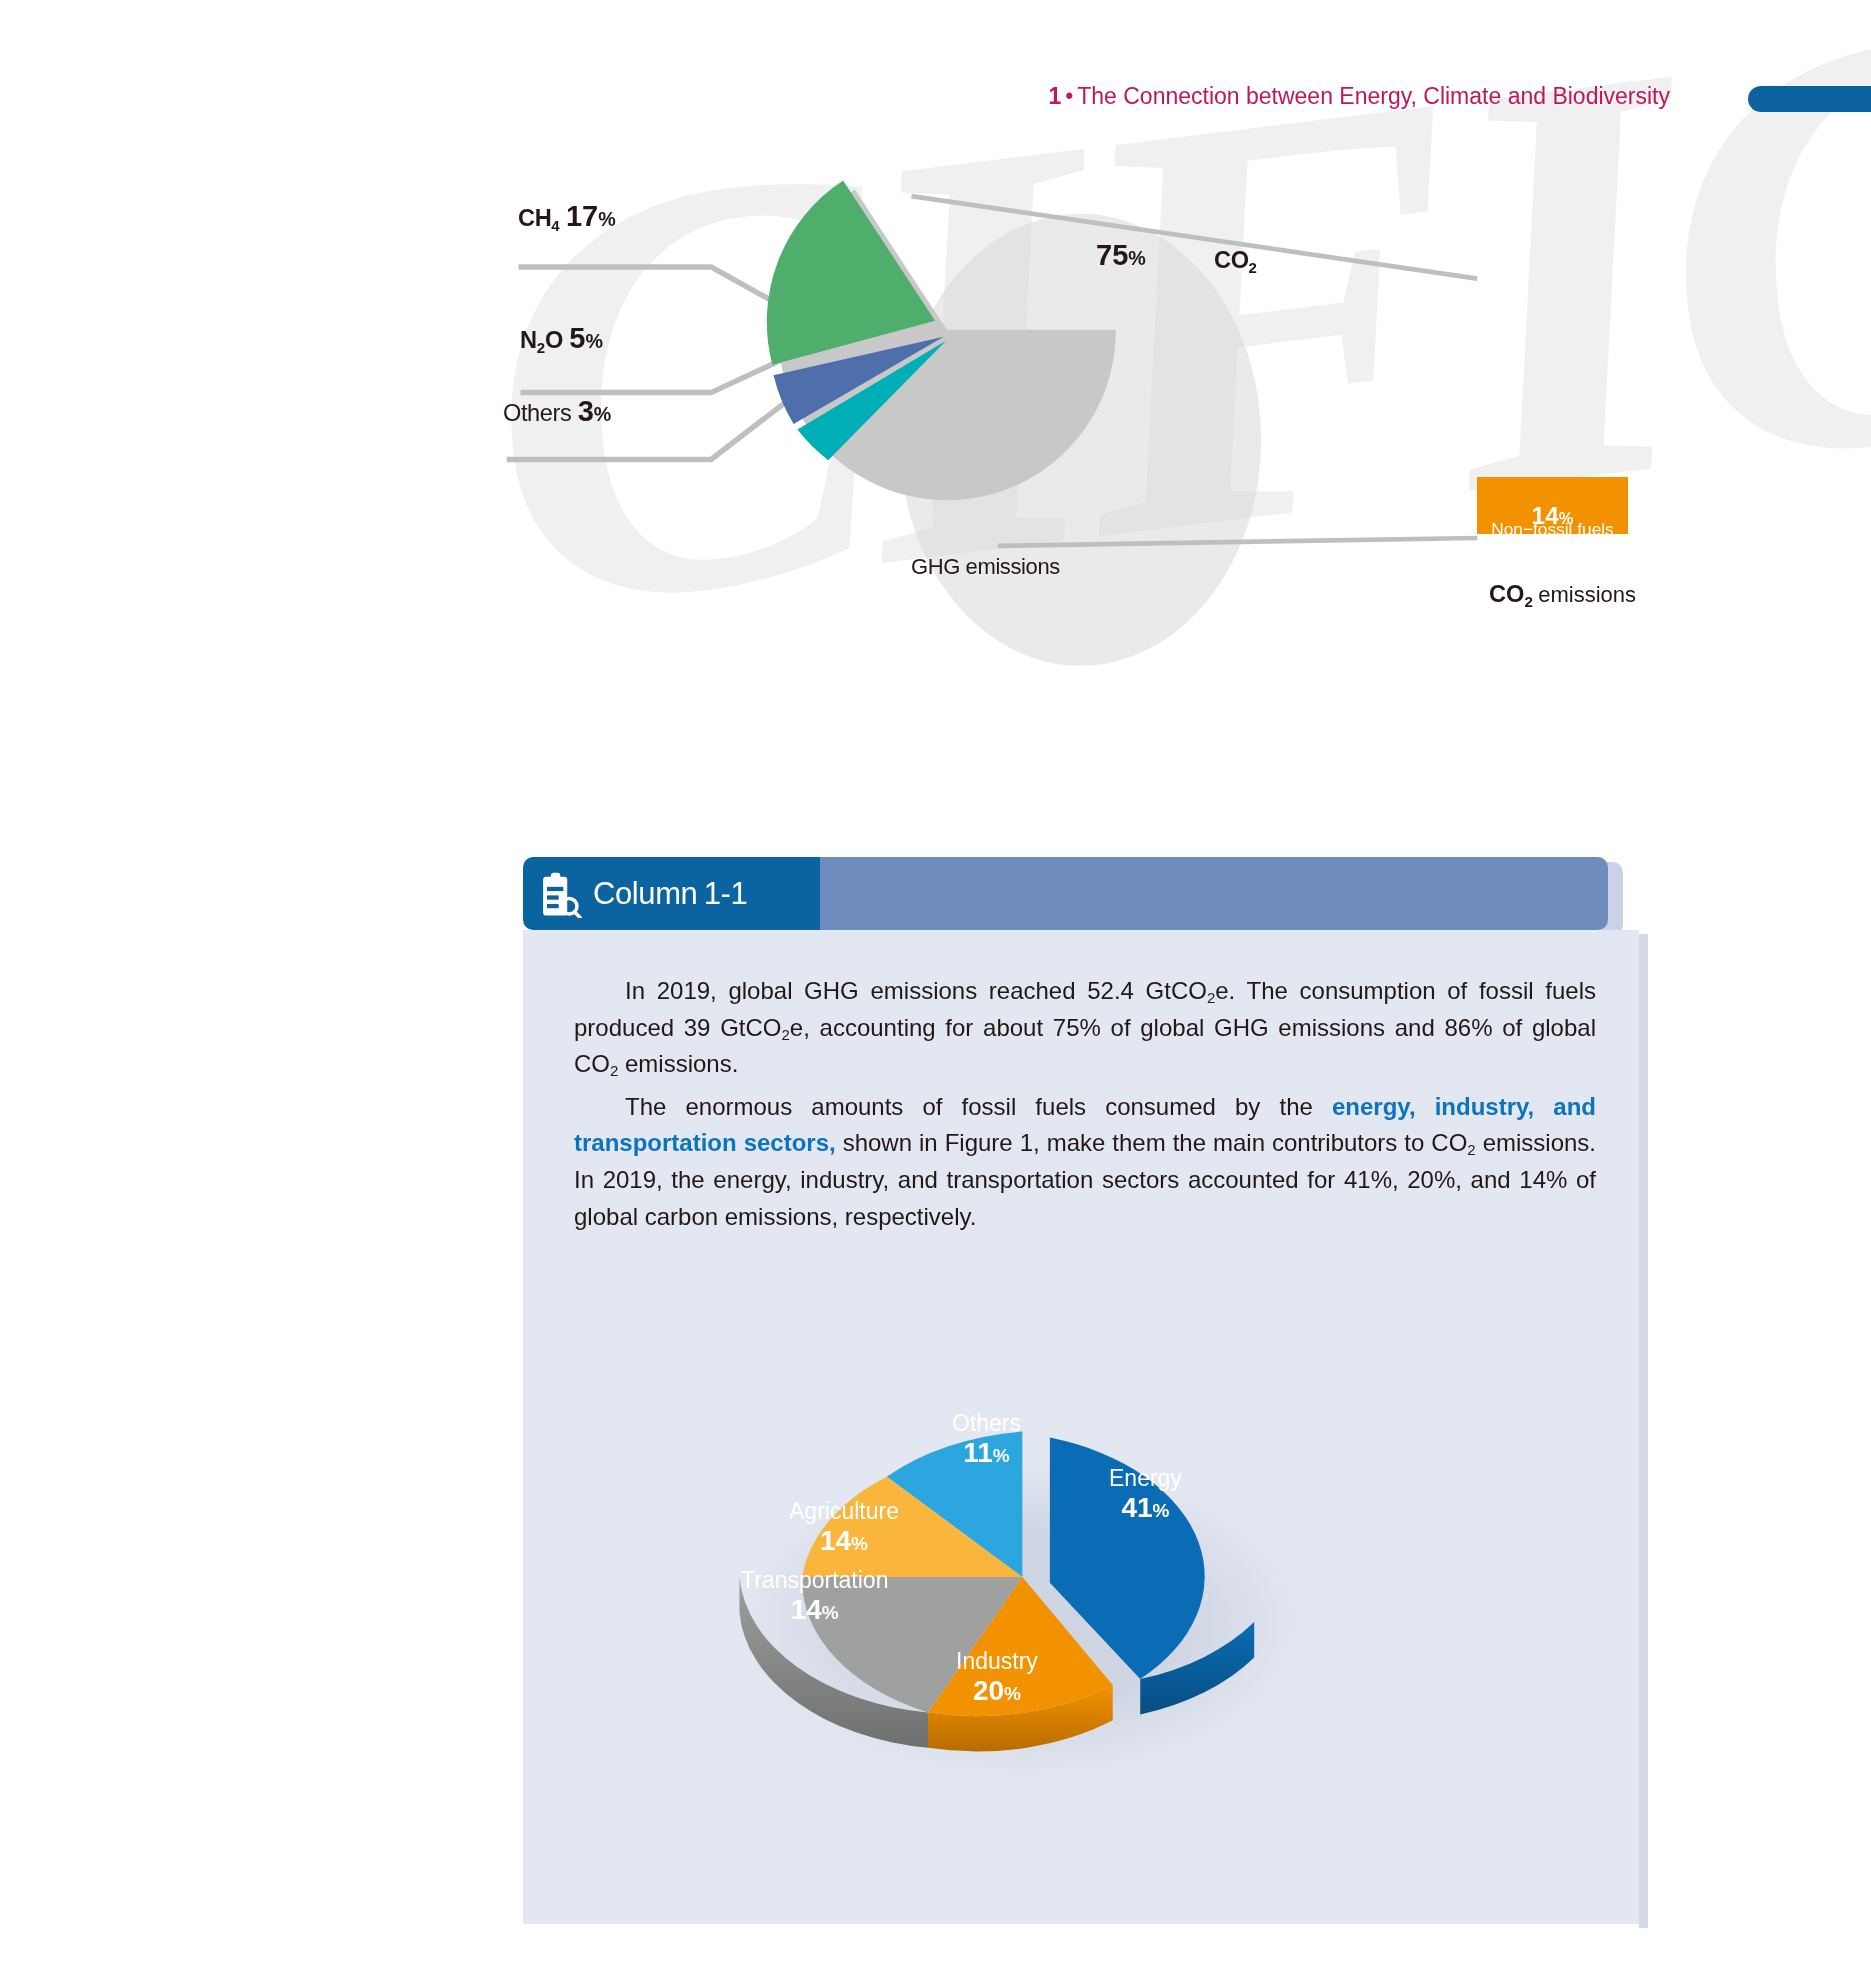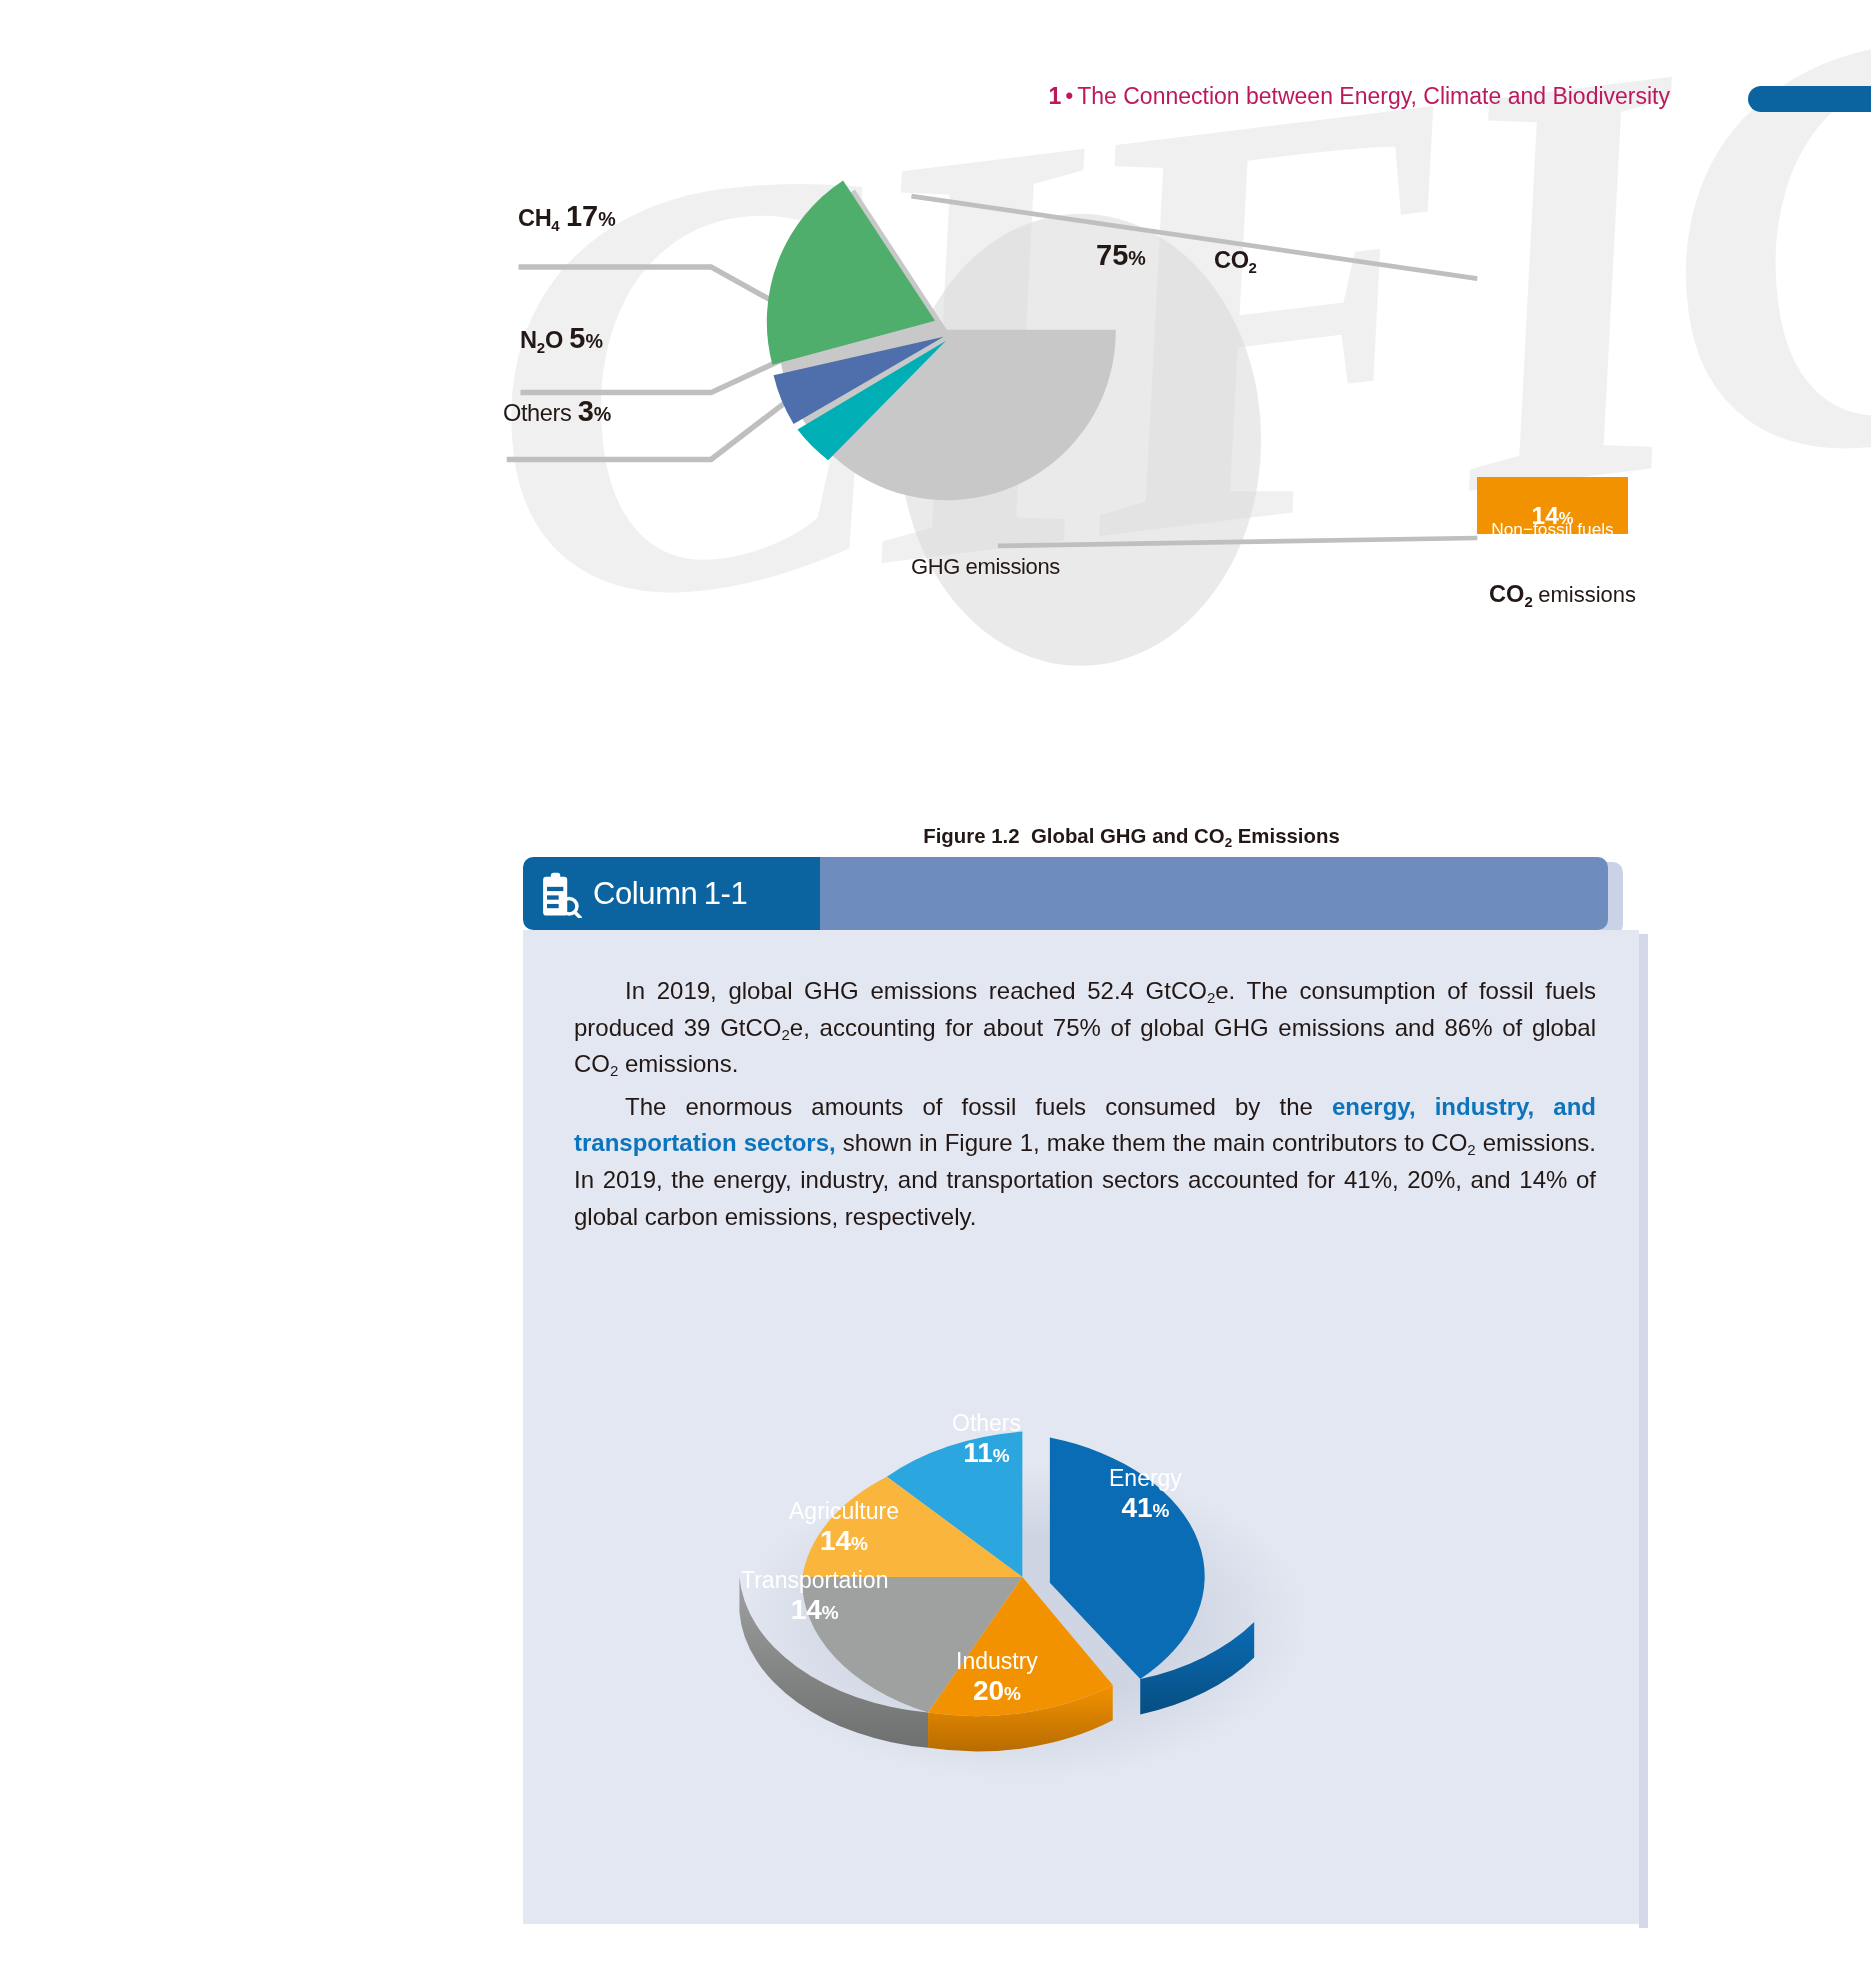--- a/index.html
+++ b/index.html
@@ -199,23 +199,20 @@
       <div class="bar-nf">
         <div class="t1">Non−fossil fuels</div>
         <div class="t2"><span>14</span><span class="s">%</span></div>
       </div>
     </div>
 
     <div class="co2emis">
       <span class="a">CO</span><span class="sub">2</span><span class="b">emissions</span>
     </div>
 
-    <div class="figcap">
-      <span>Figure 1.2</span>&nbsp;&nbsp;<span>Global GHG and CO</span><span class="sub">2</span><span> Emissions</span>
-    </div>
   </div>
 
   <div class="colwrap">
 
     <div class="colhead">
       <div class="shadow"></div>
       <div class="right"></div>
       <div class="left"></div>
 
       <svg class="clipicon" viewBox="0 0 108 118">

